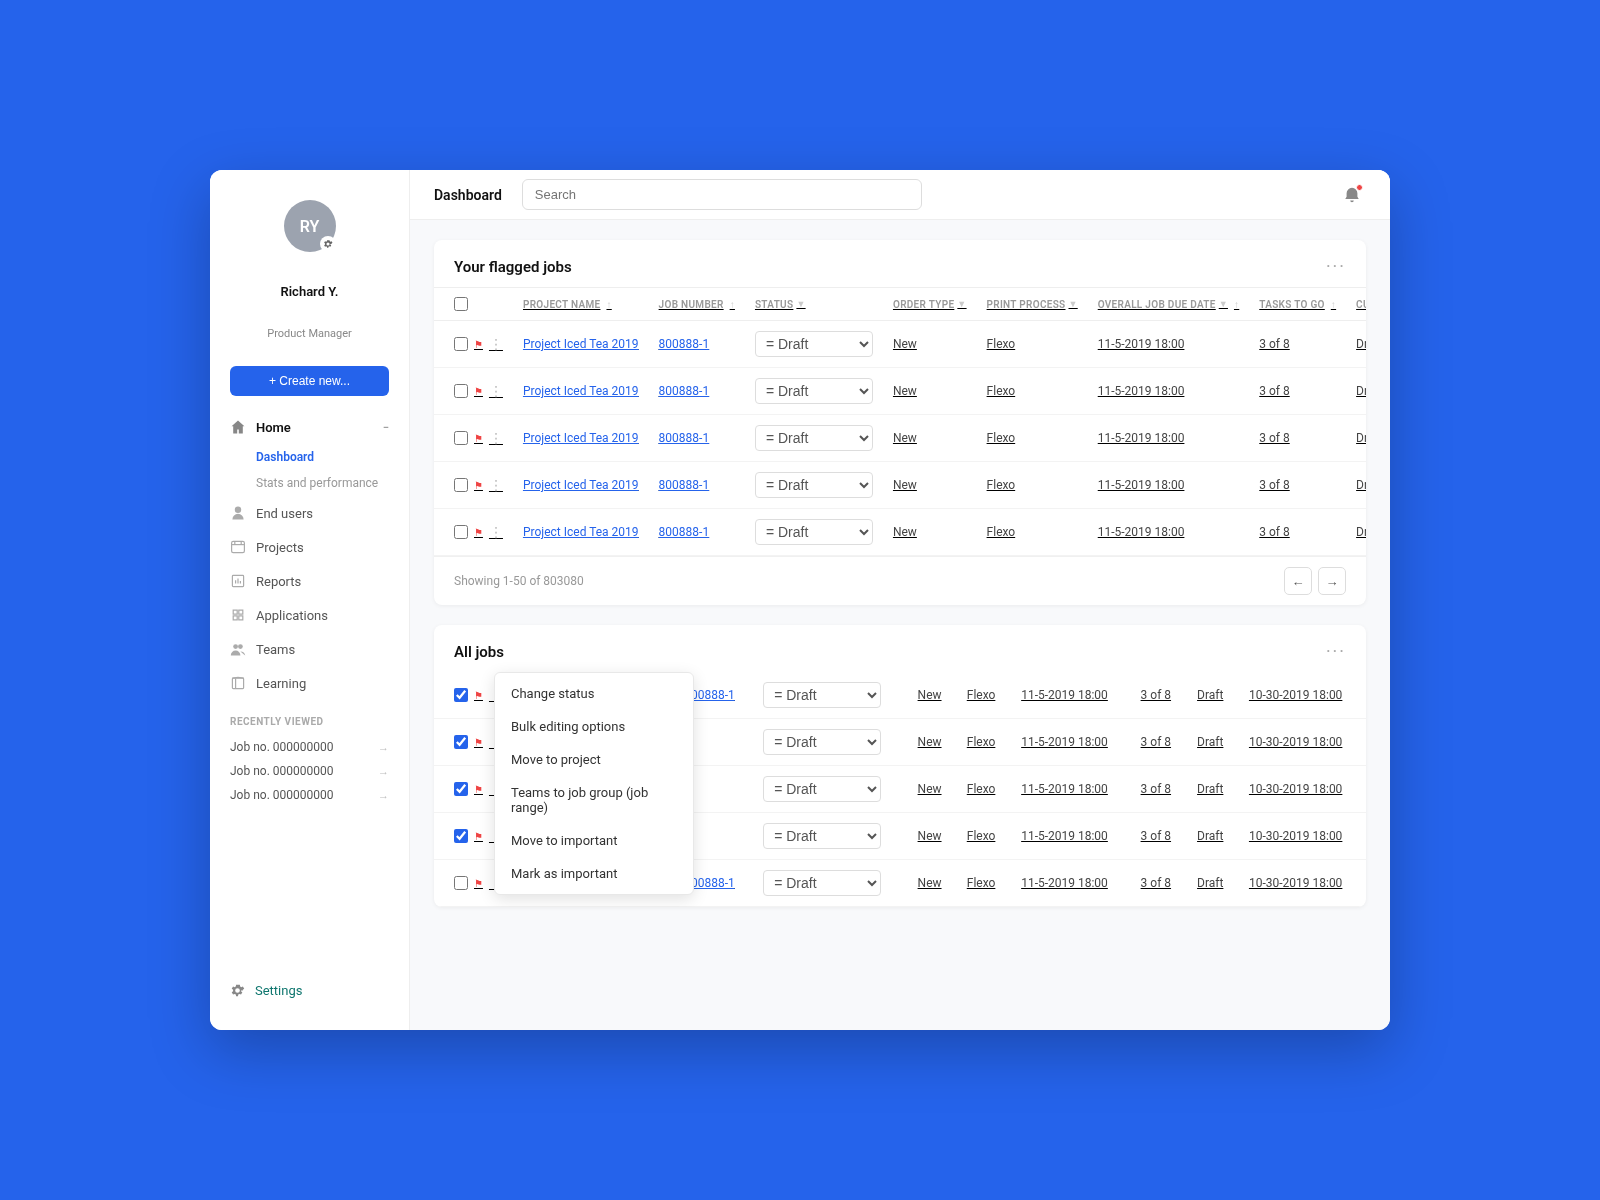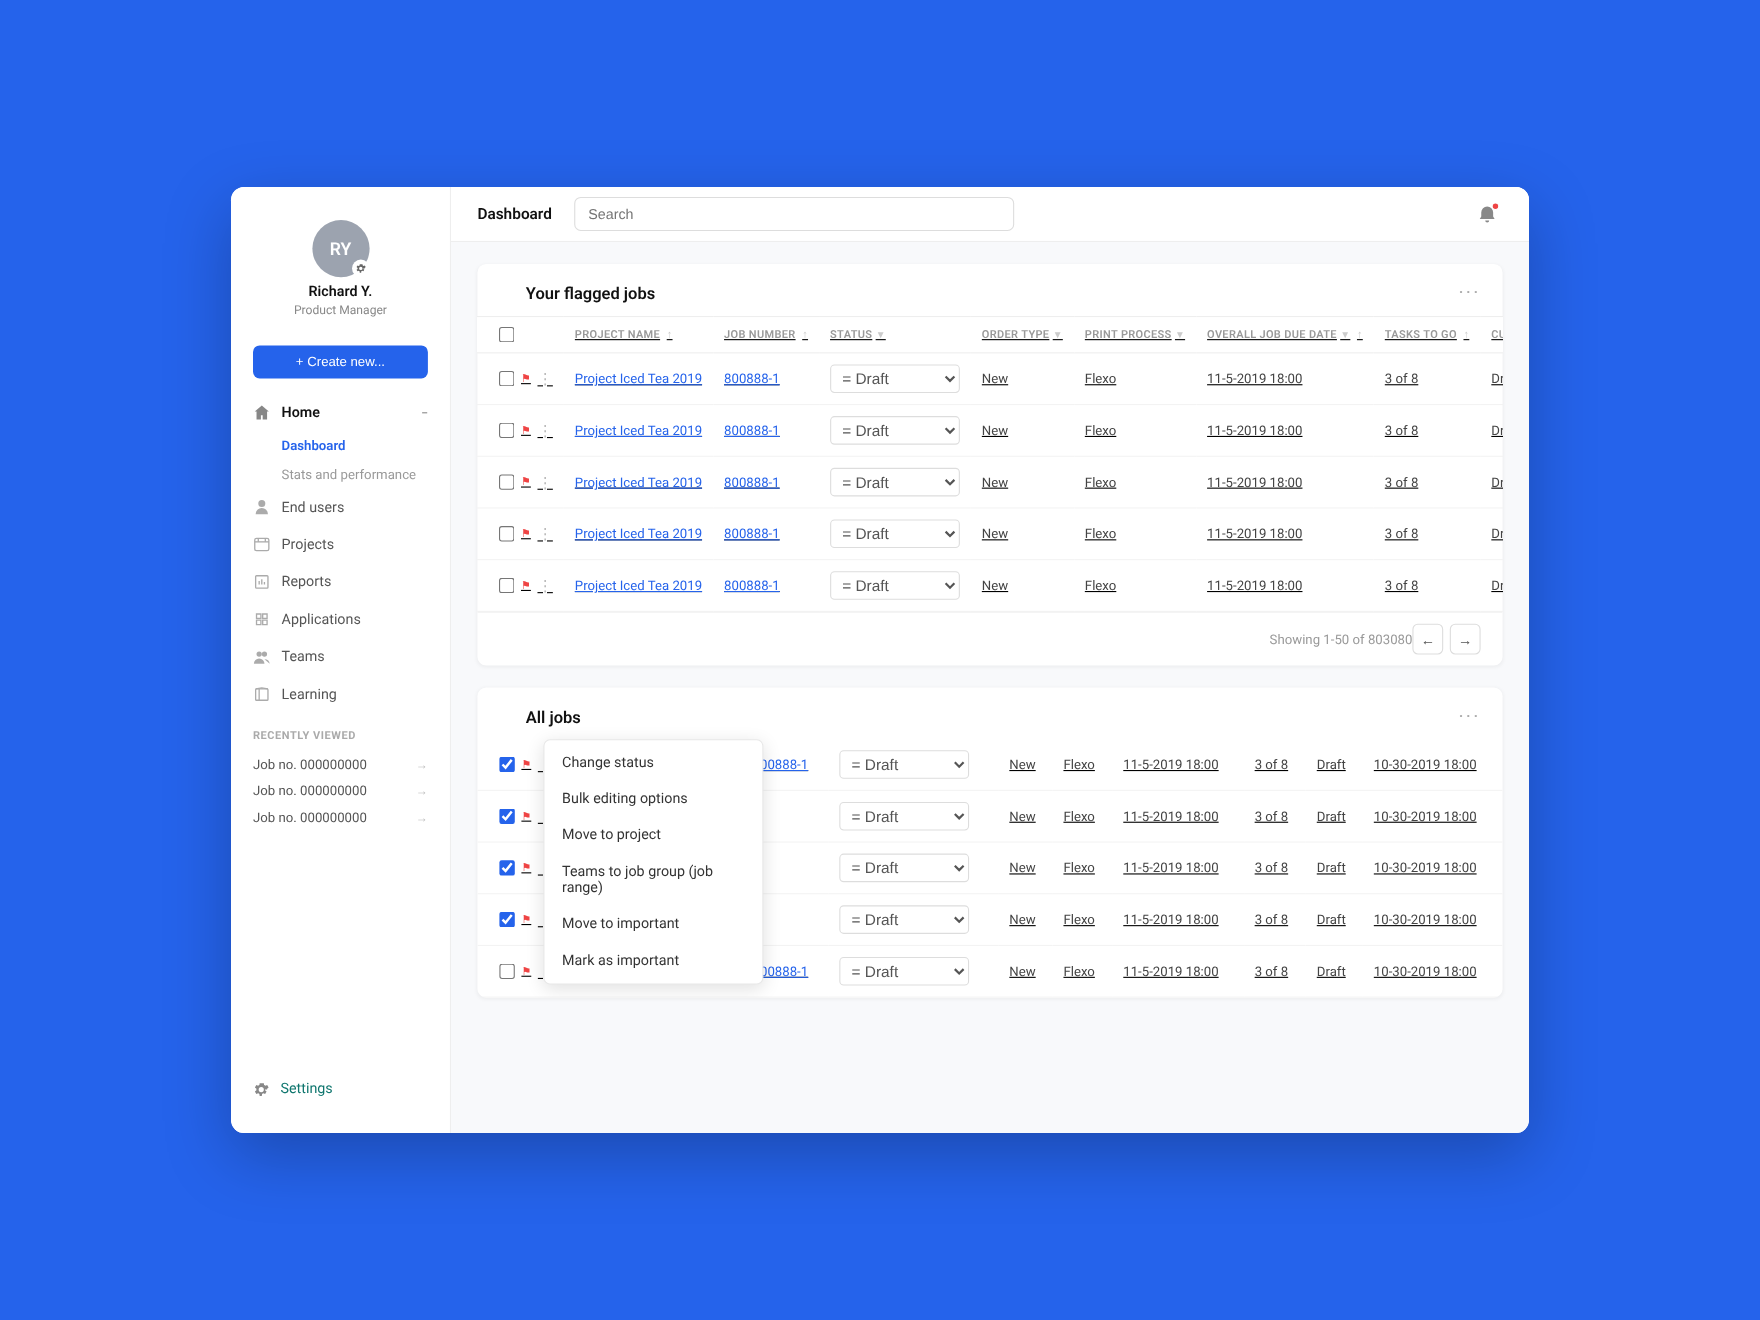--- a/index.html
+++ b/index.html
@@ -31,20 +31,21 @@
       display: flex;
       flex-direction: column;
       padding: 20px 0;
     }
     .sidebar-user {
       display: flex;
       flex-direction: column;
       align-items: center;
       padding: 10px 36px 16px;
       position: relative;
+      gap: 26px;
     }
     .avatar {
       width: 52px;
       height: 52px;
       border-radius: 50%;
       background: #9ca3af;
       display: flex;
       align-items: center;
       justify-content: center;
       color: #fff;
@@ -229,21 +230,20 @@
     .card-header {
       display: flex;
       align-items: center;
       justify-content: space-between;
       padding: 16px 20px 10px;
     }
     .card-title {
       font-size: 15px;
       font-weight: 600;
       color: #111;
-      margin-left: 24px;
     }
     .more-icon {
       color: #aaa;
       cursor: pointer;
       font-size: 18px;
       letter-spacing: 2px;
     }
     
     .table-wrapper {
       overflow-x: auto;
@@ -311,21 +311,21 @@
       color: #555;
       background: #fff;
       cursor: pointer;
       outline: none;
     }
     .sort-icon { color: #ccc; margin-left: 3px; font-size: 10px; }
     
     .table-footer {
       display: flex;
       align-items: center;
-      justify-content: flex-end;
+      justify-content: space-between;
       padding: 10px 20px;
       font-size: 12px;
       color: #999;
       border-top: 1px solid #f0f0f0;
     }
     .pag-btns {
       display: flex;
       gap: 6px;
     }
     .pag-btn {

